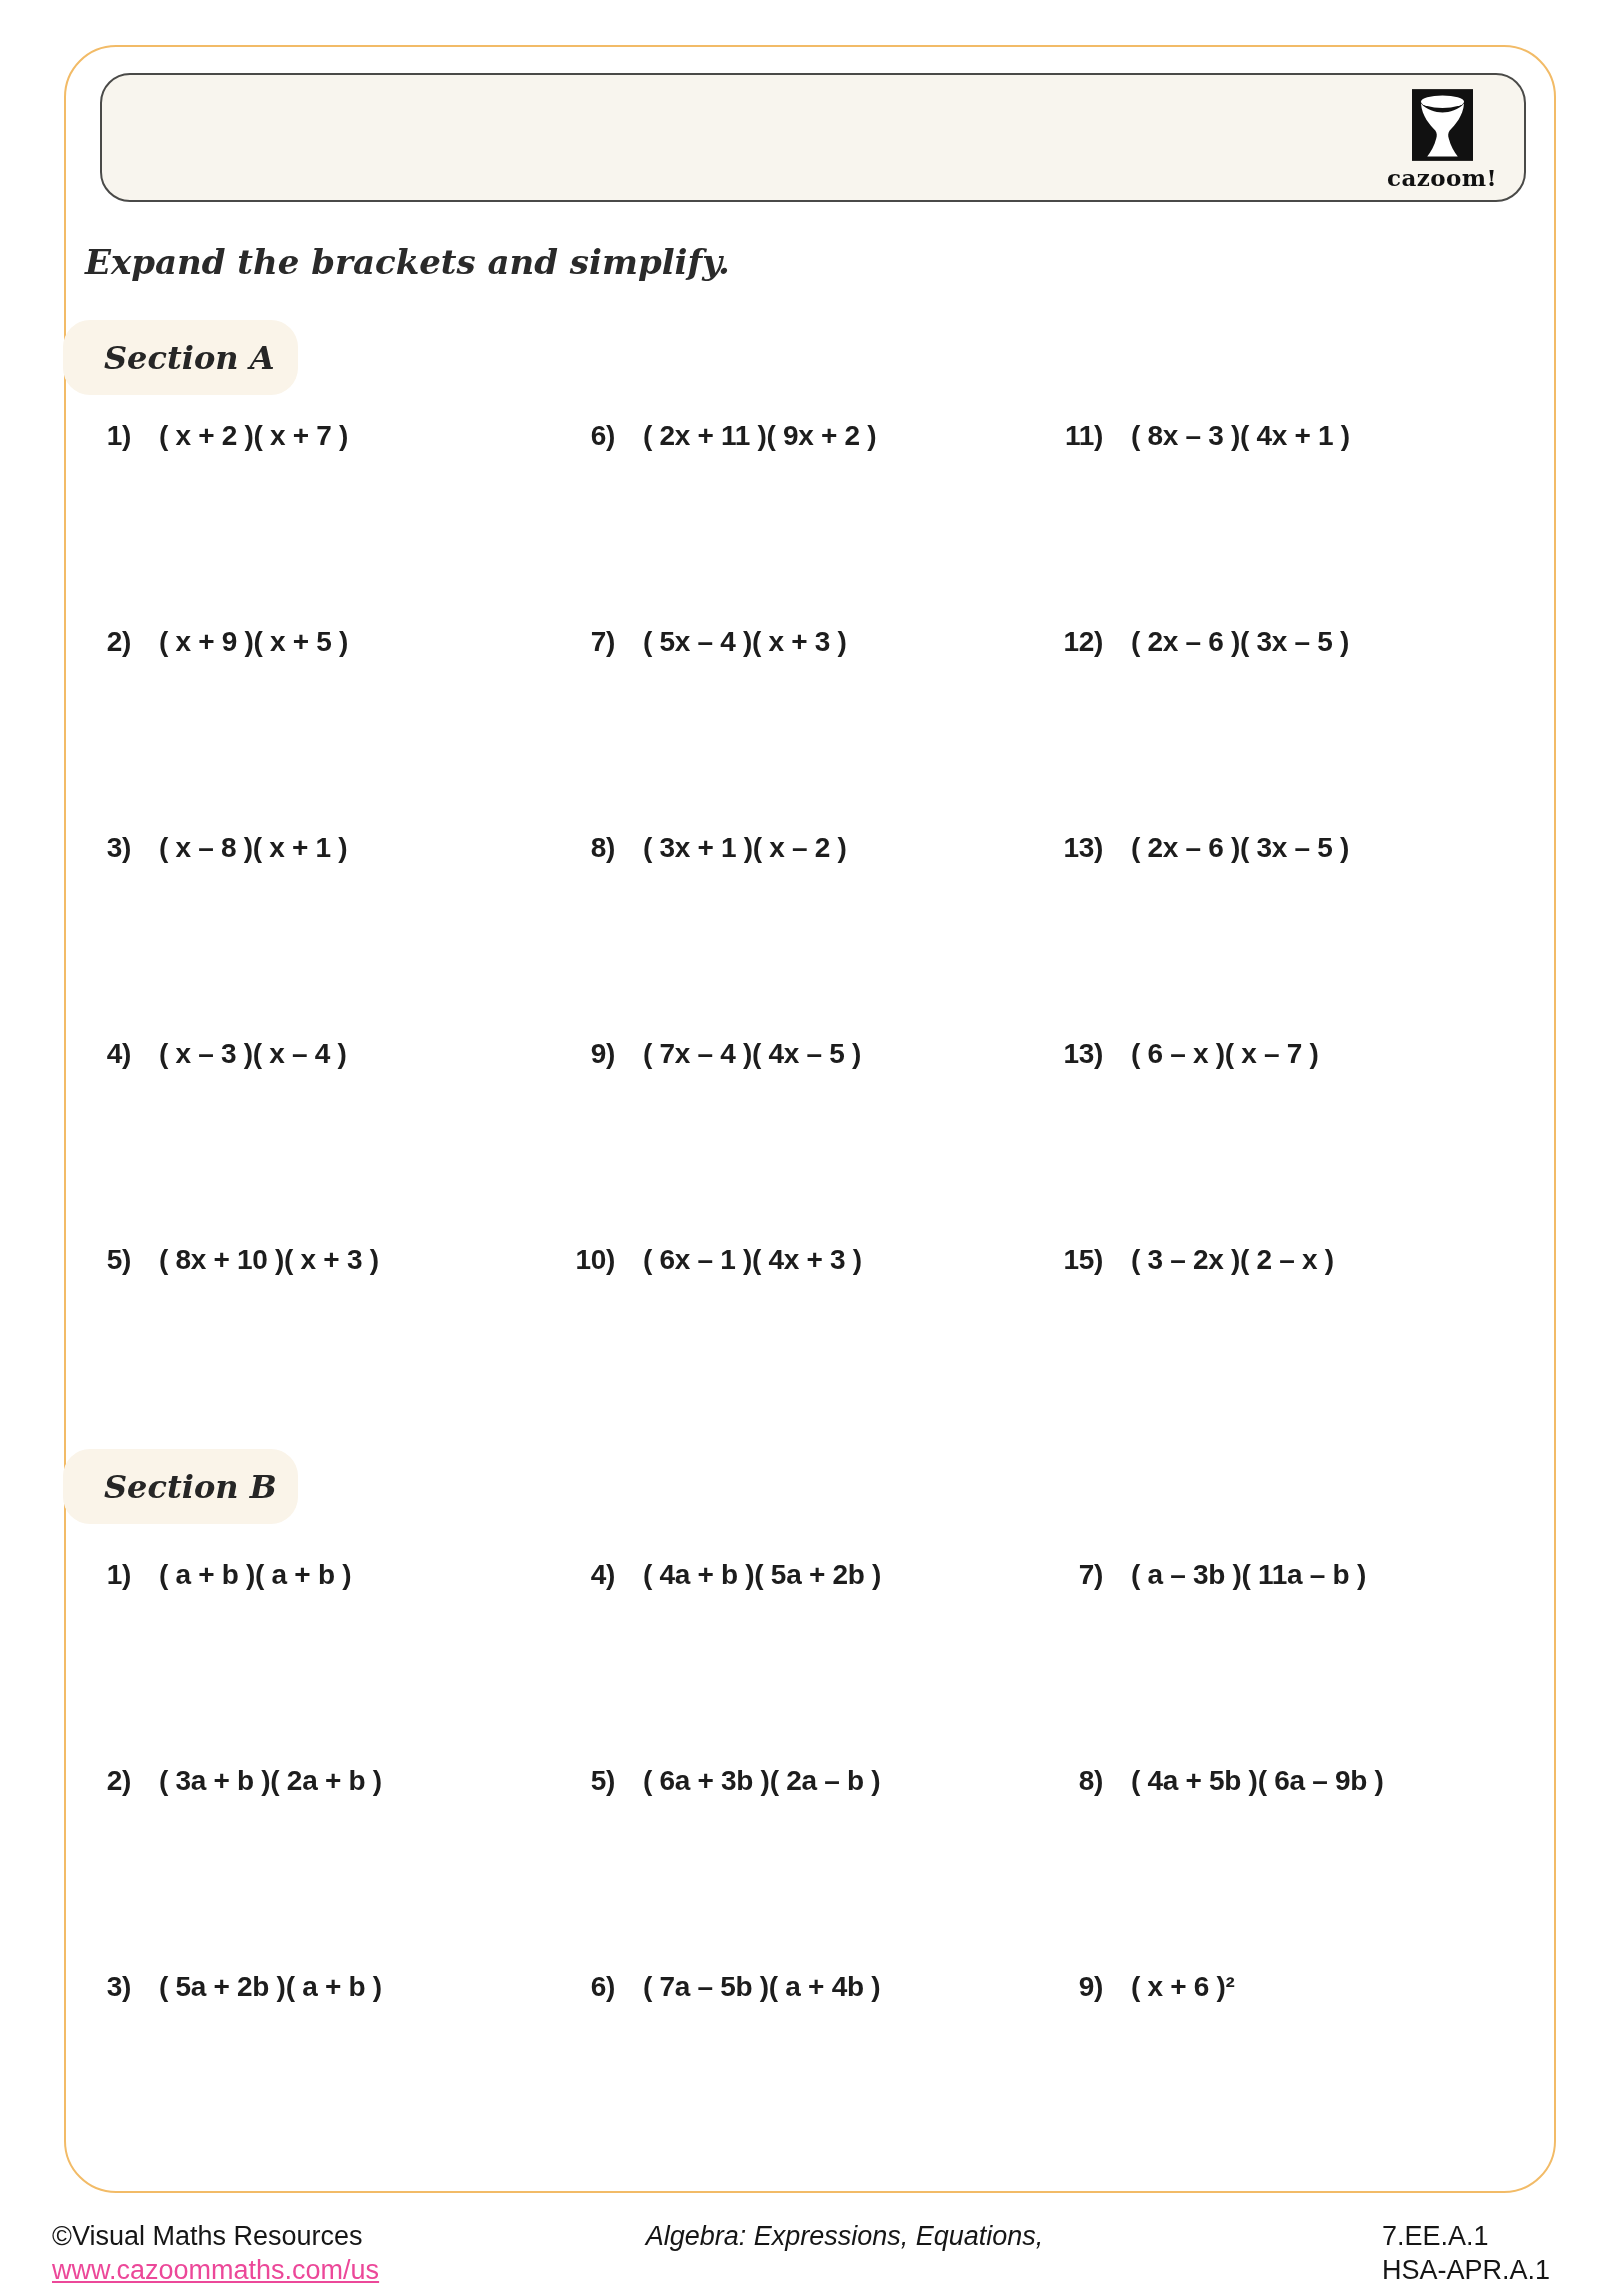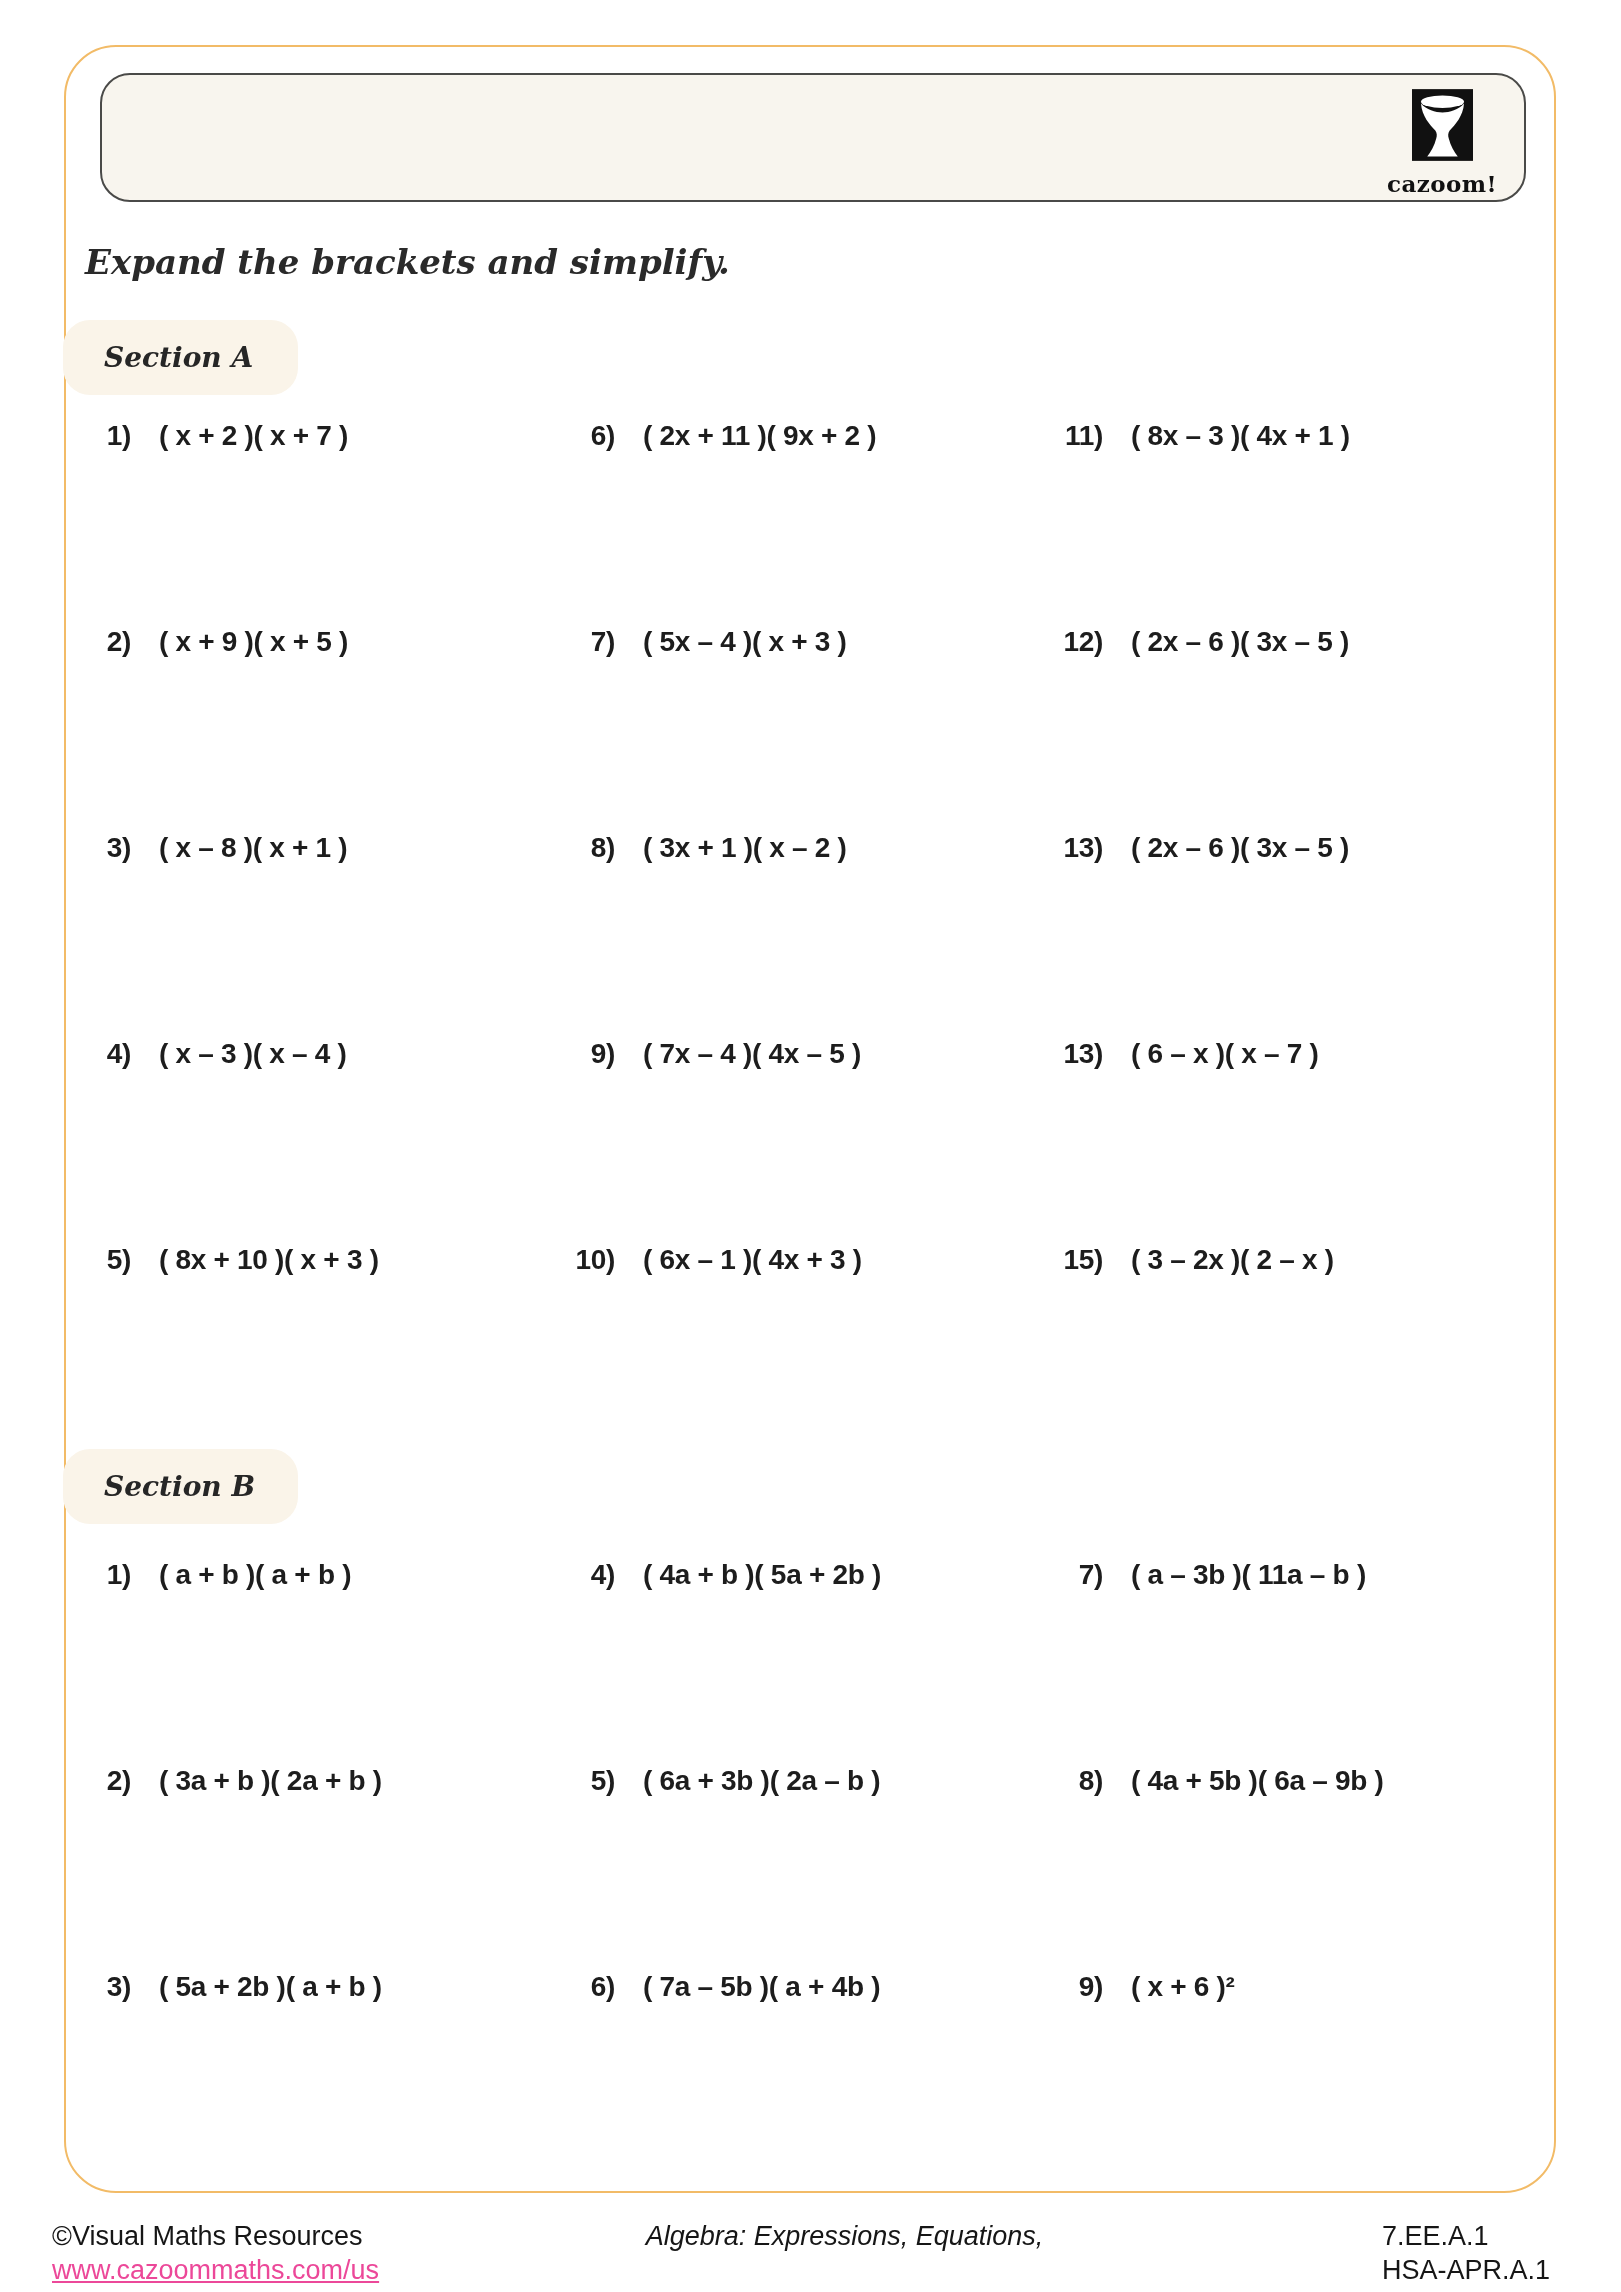--- a/index.html
+++ b/index.html
@@ -19,33 +19,33 @@
     position:absolute;left:45px;top:0;height:125px;display:flex;align-items:center;
     font-size:50px;font-weight:bold;letter-spacing:-1.3px;color:#1b1b1b;
     font-family:"Liberation Sans",sans-serif;
   }
   .logo{
     position:absolute;left:1281px;top:14.3px;width:118px;text-align:center;
   }
   .logo-square{width:61px;height:72px;margin:0 auto;display:block;}
   .logo-text{
     font-family:"DejaVu Serif",serif;font-weight:bold;font-size:23px;color:#111;
-    margin-top:9px;letter-spacing:0.4px;
+    margin-top:3px;letter-spacing:0.4px;
   }
   .instruction{
     position:absolute;left:85px;top:242px;
     font-family:"DejaVu Serif",serif;font-style:italic;font-size:34px;color:#2a2a2a;font-weight:bold;
   }
   .section-label{
     position:absolute;left:63px;width:235px;height:75px;border-radius:27px;
     background:#FAF4E9;display:flex;align-items:center;padding-left:41px;box-sizing:border-box;
   }
   .section-label span{
     font-family:"DejaVu Serif",serif;font-style:italic;font-weight:bold;
-    font-size:28px;color:#262626;
+    font-size:32px;color:#262626;
   }
   .sec-a{top:320px;}
   .sec-b{top:1449px;}
   .prob{
     position:absolute;display:flex;align-items:baseline;
     font-size:28px;font-weight:700;letter-spacing:-0.3px;color:#1d1d1d;line-height:36px;
   }
   .prob .num{width:64px;text-align:right;flex:none;}
   .prob .expr{margin-left:28px;white-space:pre;}
   .footer{position:absolute;top:2219px;left:0;width:1622px;font-size:27px;line-height:34px;color:#161616;}

